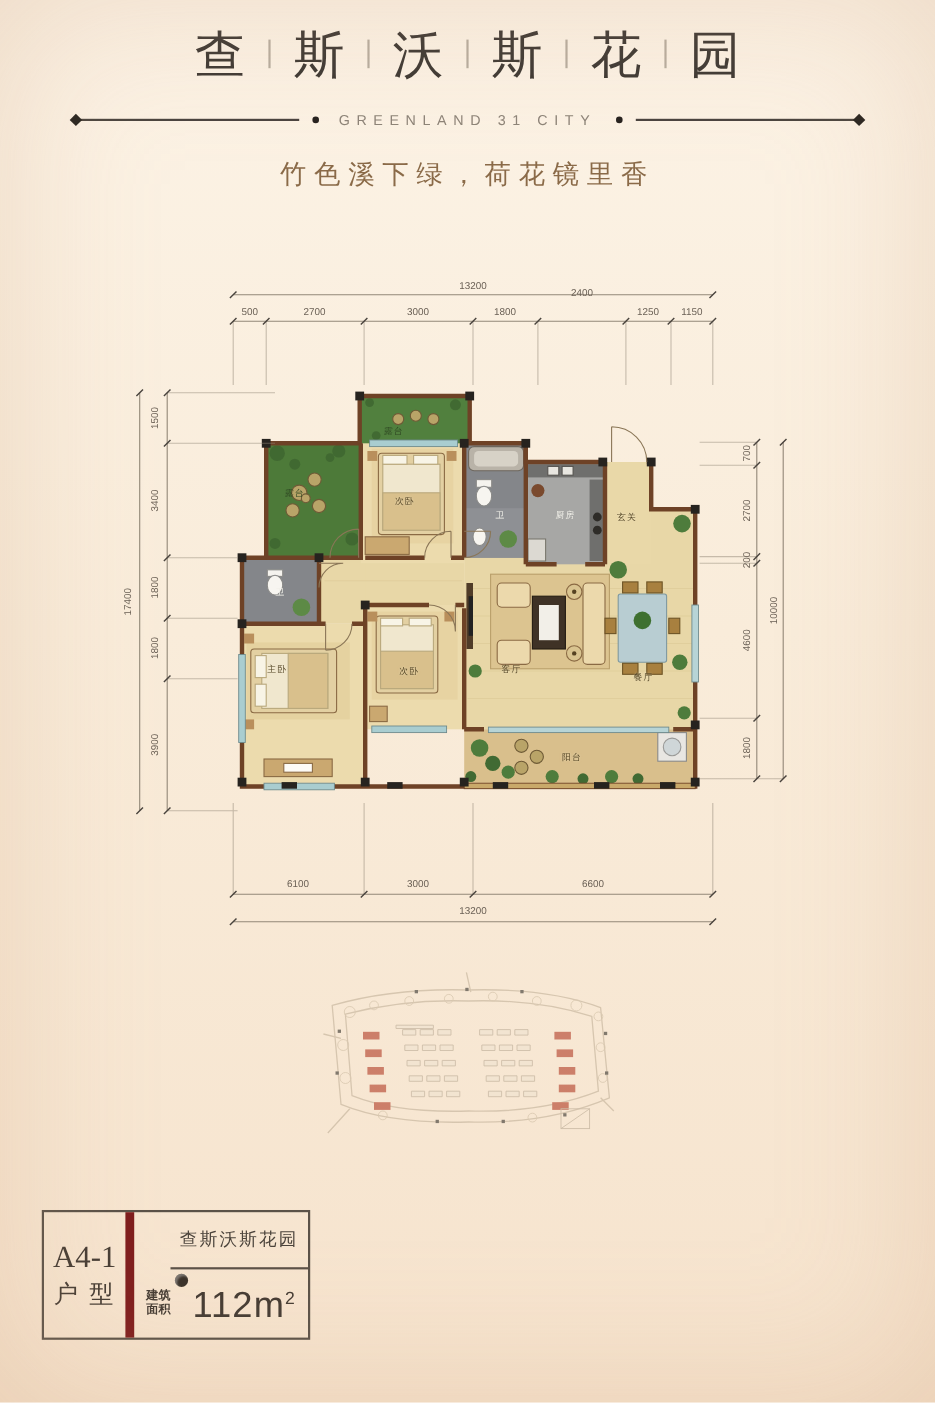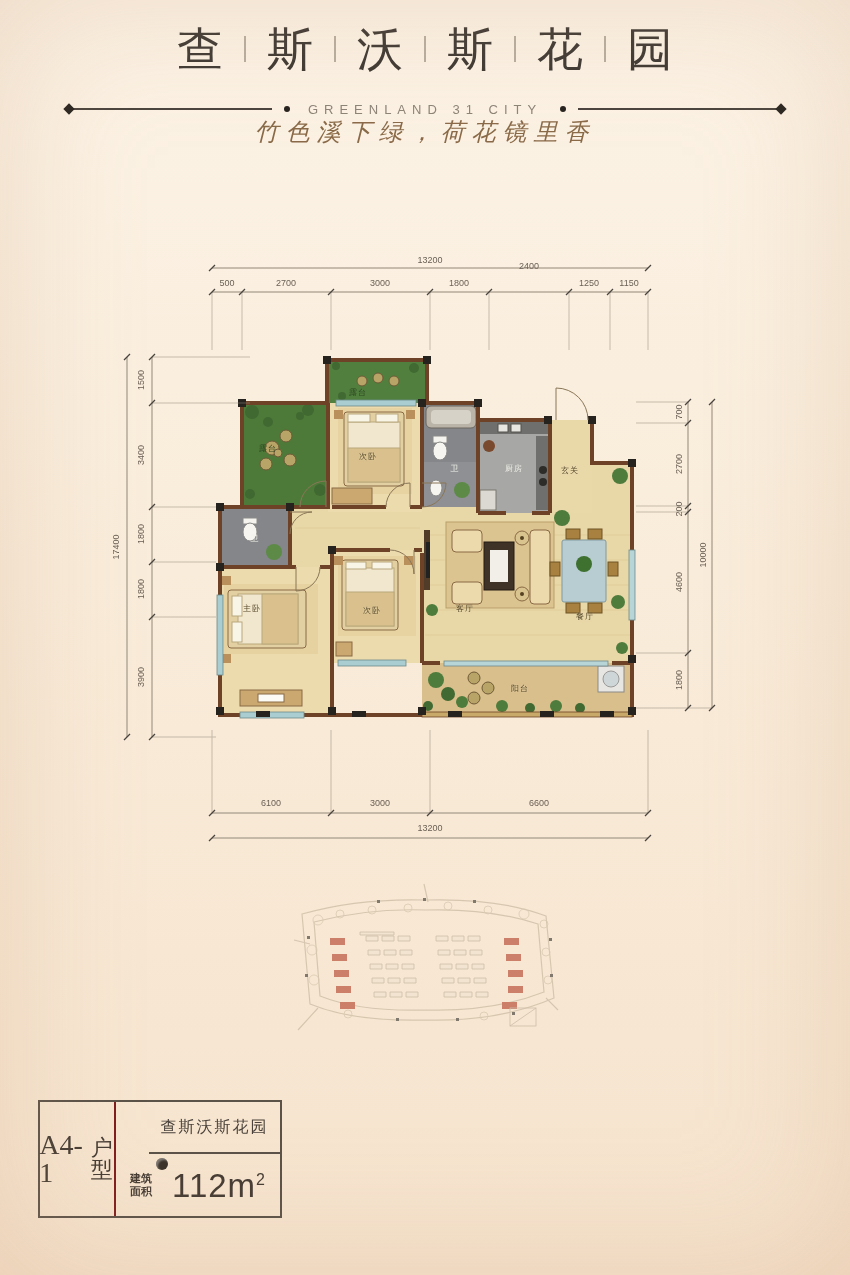--- a/index.html
+++ b/index.html
@@ -13,37 +13,37 @@
   
   .hero{position:absolute;left:0;top:0;width:850px;}
   .title-row{display:flex;justify-content:center;align-items:center;margin-top:26px;}
   .title-char{font-size:46px;font-weight:500;color:#3d3833;line-height:1;}
   .title-sep{width:2px;height:26px;background:#b7ad9f;margin:0 21px;}
   .rule-row{display:flex;align-items:center;width:720px;margin:30px auto 0 auto;height:14px;}
   .rule-line{flex:1;height:2px;background:#4a443e;}
   .rule-diamond{width:8px;height:8px;background:#26221e;transform:rotate(45deg);flex:0 0 auto;}
   .rule-dot{width:6px;height:6px;border-radius:50%;background:#26221e;margin:0 12px;flex:0 0 auto;}
   .rule-text{font-size:13px;letter-spacing:6px;color:#8d8478;white-space:nowrap;padding:0 6px;}
-  .tagline{text-align:center;font-family:"DejaVu Serif", serif;
-    font-style:italic;font-size:24px;letter-spacing:7px;color:#8a6a48;}
+  .tagline{margin-top:26px;text-align:center;font-family:"DejaVu Serif", serif;
+    font-size:24px;letter-spacing:7px;color:#8a6a48;}
   
   .plan-wrap{position:absolute;left:0;top:250px;width:680px;height:620px;}
   .plan-wrap svg{position:absolute;left:0;top:0;}
   .dim{position:absolute;font-size:9px;color:#6b6156;transform:translate(-50%,-50%);white-space:nowrap;}
   .dim.v{transform:translate(-50%,-50%) rotate(-90deg);}
   .room-label{position:absolute;font-size:8px;letter-spacing:1px;color:#554626;
     transform:translate(-50%,-50%);white-space:nowrap;text-shadow:0 0 2px rgba(255,250,230,.5);}
   .room-label.on-green{color:#2e4722;text-shadow:none;font-family:Liberation Serif, serif;}
   .room-label.on-gray{color:#f0efe8;text-shadow:none;}
   
   .siteplan{position:absolute;left:288px;top:880px;width:280px;height:192px;opacity:.62;}
   
   .infobox{position:absolute;left:38px;top:1100px;width:240px;height:114px;
     border:2px solid #5b5248;display:flex;background:transparent;}
-  .ib-left{width:74px;border-right:2px solid #7f1d1d;display:flex;flex-direction:row;
+  .ib-left{width:74px;border-right:8px solid #7f1d1d;display:flex;flex-direction:column;
     align-items:center;justify-content:center;gap:8px;}
   .ib-code{font-family:"Liberation Serif", serif;font-size:28px;color:#453c34;line-height:1;}
   .ib-type{font-family:Liberation Sans, sans-serif;font-size:22px;color:#453c34;line-height:1;letter-spacing:2px;}
   .ib-right{flex:1;display:flex;flex-direction:column;}
   .ib-project{height:50px;border-bottom:2px solid #5b5248;display:flex;align-items:center;
     justify-content:center;font-size:16px;letter-spacing:2px;color:#4c443c;margin-left:33px;}
   .ib-area{flex:1;display:flex;align-items:center;justify-content:center;gap:4px;}
   .ib-area-label{display:flex;flex-direction:column;font-size:11px;line-height:1.2;color:#453c34;font-weight:bold;text-align:right;}
   .ib-dot{width:12px;height:12px;border-radius:50%;background:#3a322a;align-self:flex-start;margin-top:4px;
     box-shadow:inset 2px 2px 2px rgba(255,255,255,.35);}

